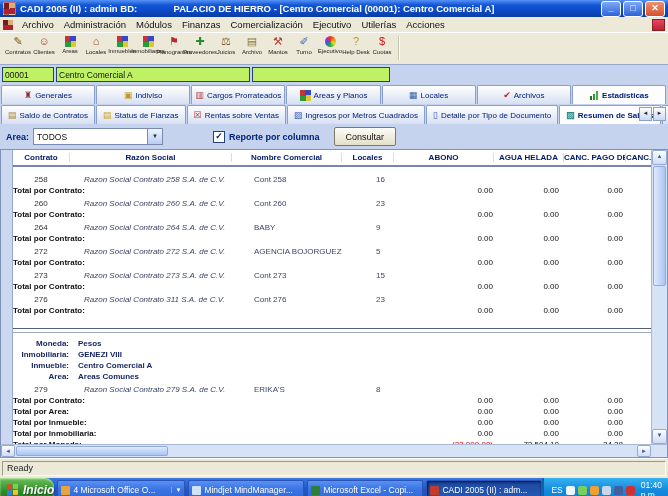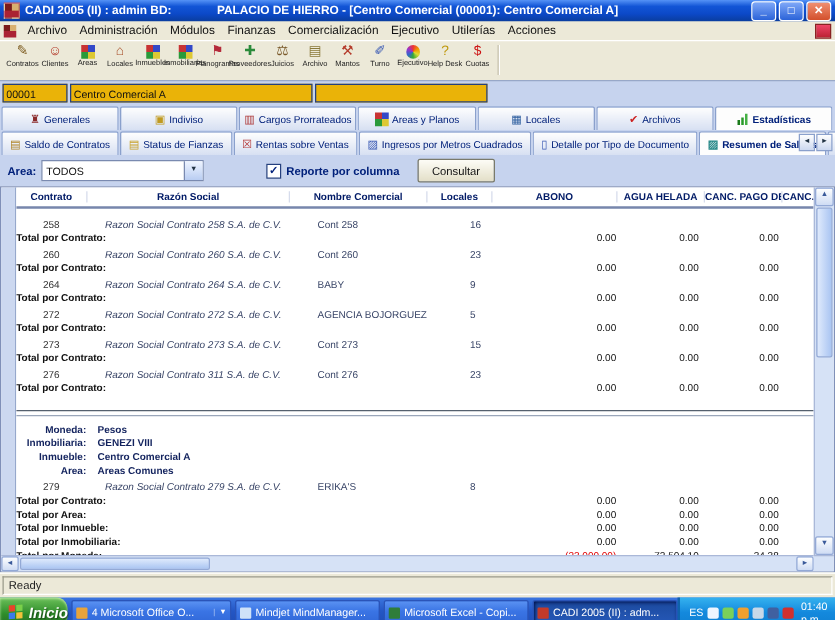--- a/index.html
+++ b/index.html
@@ -22,21 +22,21 @@
   
   .toolbar{height:29px;background:#ece9d8;border-top:1px solid #fff;display:flex;align-items:flex-start;padding:2px 0 0 5px;}
   .tbtn{width:26px;display:flex;flex-direction:column;align-items:center;flex:0 0 26px;}
   .ticon{height:13px;font-size:11px;line-height:13px;}
   .quad{width:11px;height:11px;margin-top:1px;background:conic-gradient(#3348c8 0 25%,#ddc833 0 50%,#2a9a3a 0 75%,#c83333 0);}
   .wheel{width:11px;height:11px;margin-top:1px;border-radius:50%;background:conic-gradient(#e33,#e90,#dd3,#3a3,#36c,#93c,#e33);}
   .tlab{font-size:6px;white-space:nowrap;color:#222;margin-top:1px;}
   .tsep{width:0;height:24px;border-left:1px solid #c6c2ae;border-right:1px solid #fff;margin:1px 3px;}
   
   .fieldrow{height:19px;background:#c6d3ee;display:flex;align-items:center;padding:0 2px;gap:2px;border-top:1px solid #98a8c8;}
-  .fld{height:13px;background:#eab308;border:1px solid #25407f;font-size:8.5px;color:#111;padding:0 2px;font-family:"Liberation Sans",sans-serif;}
+  .fld{height:13px;background:#bef264;border:1px solid #25407f;font-size:8.5px;color:#111;padding:0 2px;font-family:"Liberation Sans",sans-serif;}
   .fld.code{width:46px;} .fld.name{width:188px;} .fld.extra{width:132px;}
   
   .tabs1,.tabs2{height:19px;display:flex;background:#c6d3ee;padding:1px 1px 0;overflow:hidden;position:relative;}
   .tab1,.tab2{display:flex;align-items:center;gap:3px;font-size:8px;color:#00207a;
        background:linear-gradient(#fefefe,#d7e0f2);border:1px solid #8aa0cc;border-bottom:none;
        border-radius:2px 2px 0 0;margin-right:1px;white-space:nowrap;overflow:hidden;}
   .tab1{flex:1;justify-content:center;}
   .tab2{padding:0 6px;flex:0 0 auto;}
   .tab1.active,.tab2.active{background:#fdfdfd;font-weight:bold;}
   .ticn1{font-size:9px;line-height:9px;}

